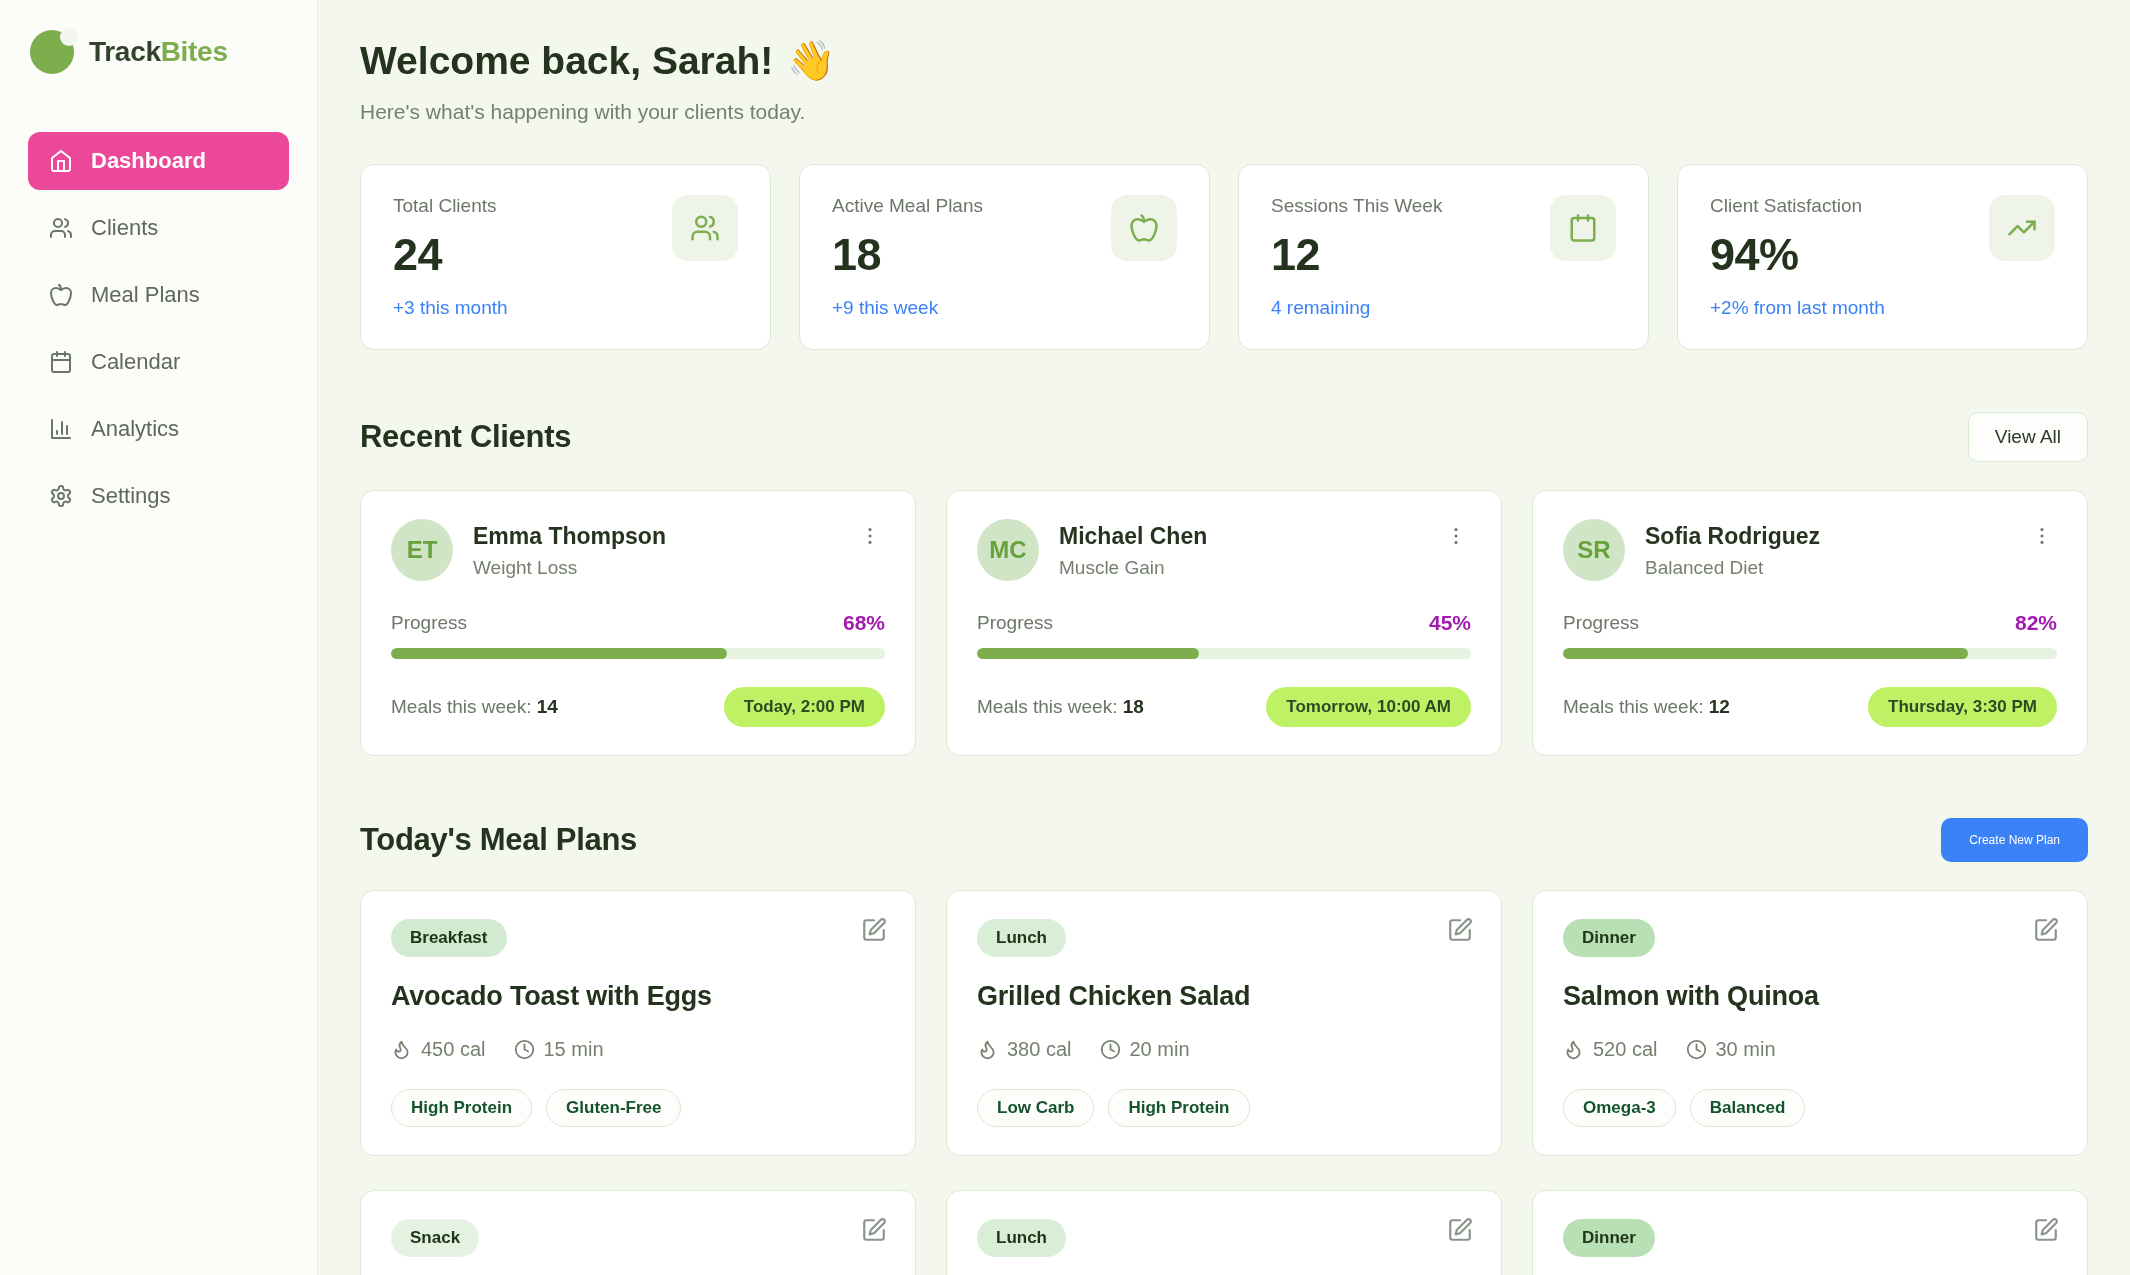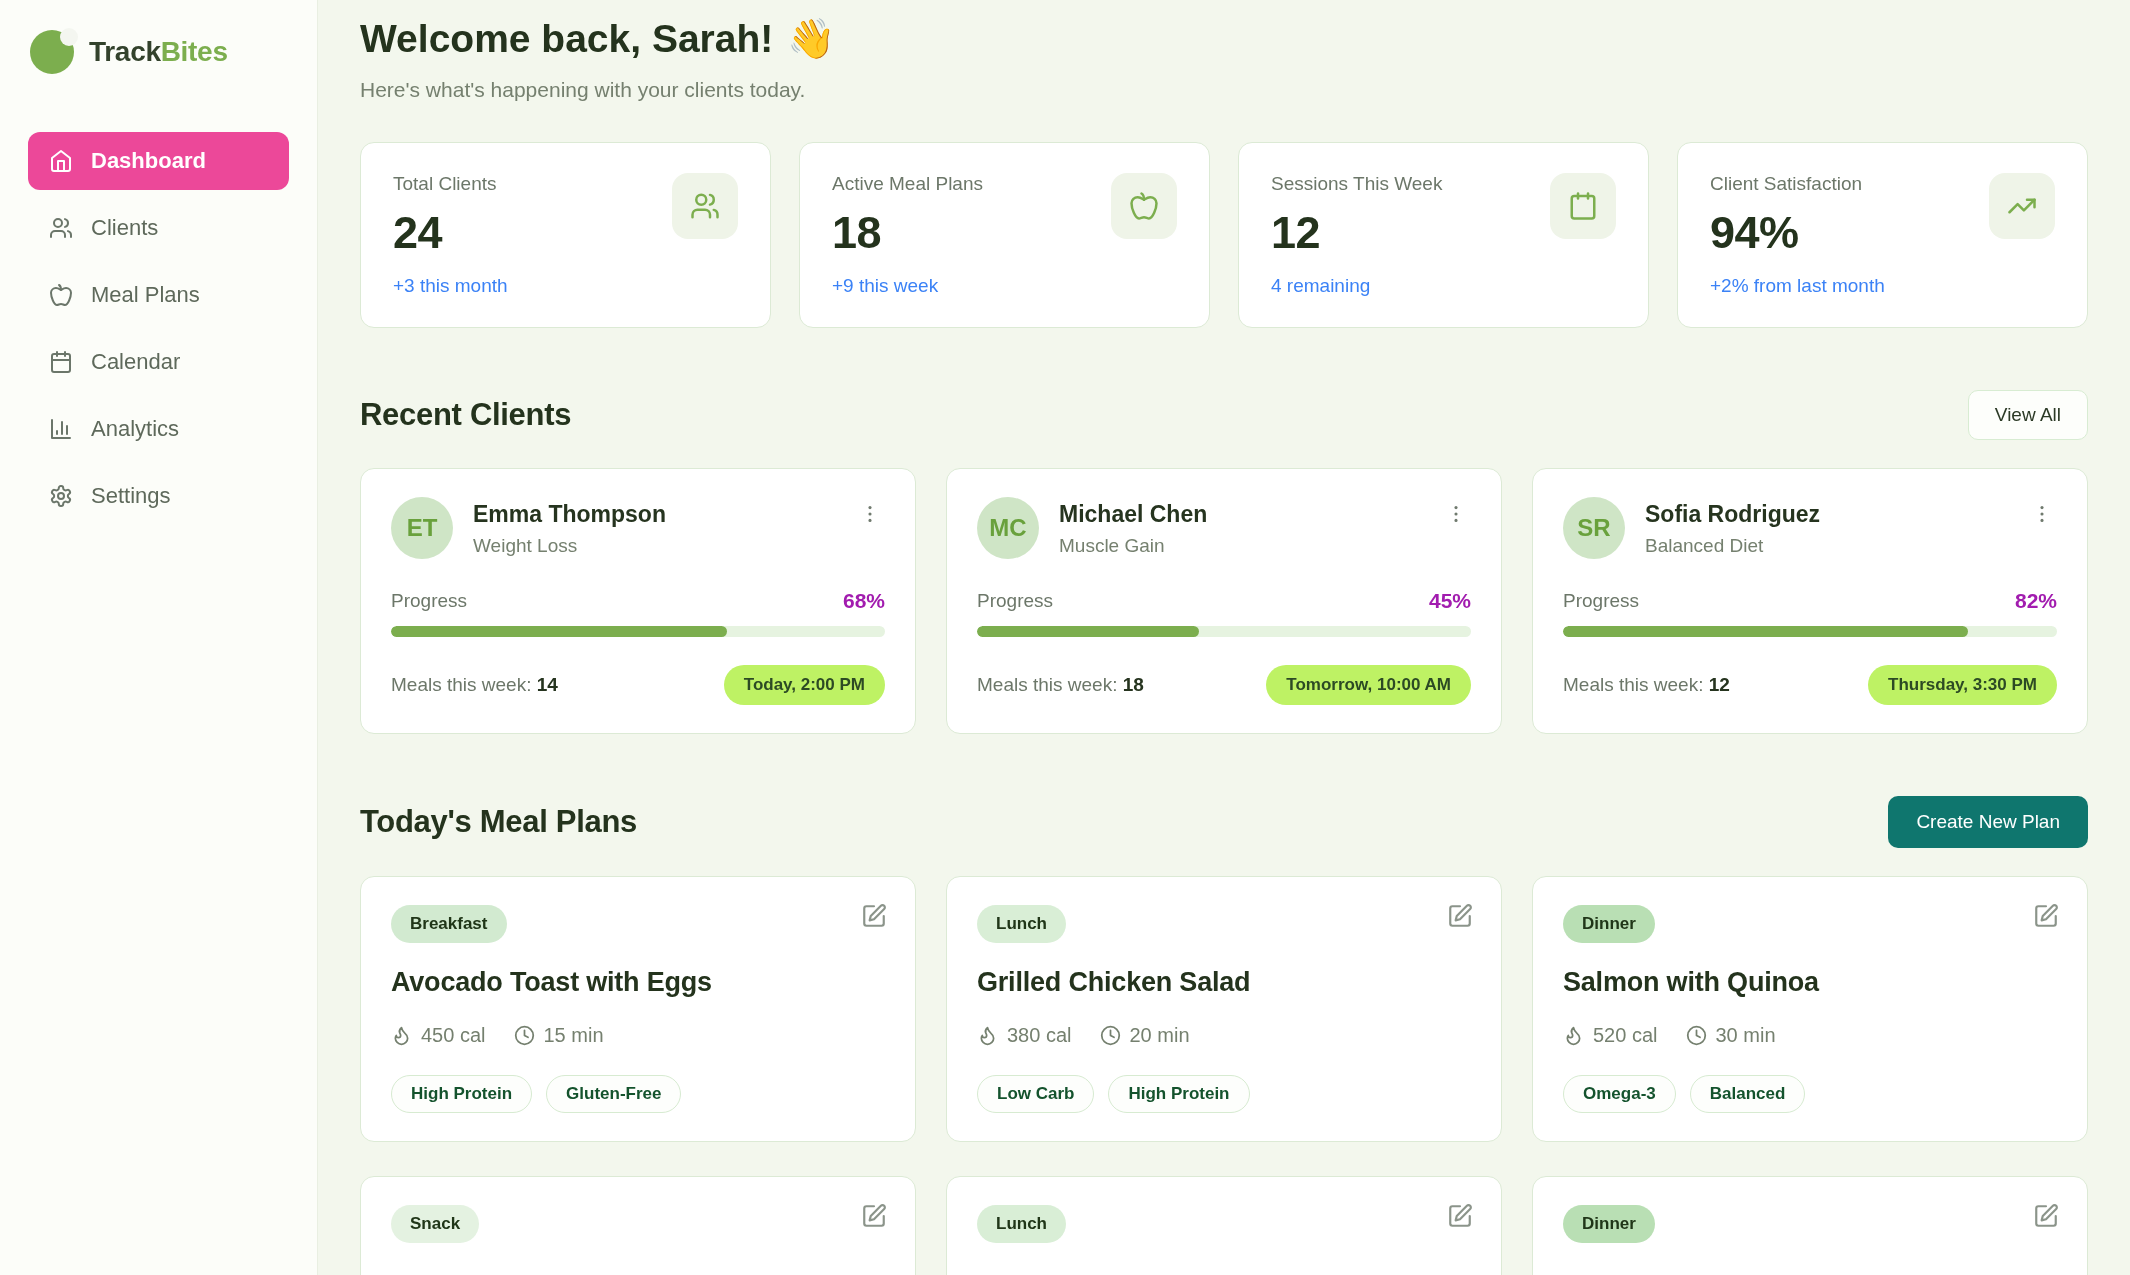--- a/index.html
+++ b/index.html
@@ -35,21 +35,21 @@
     padding:16px 21px; margin-bottom:9px;
     border-radius:12px;
     font-size:22px; color:#5e695b;
     cursor:pointer;
   }
   .nav-item .nav-icon { color:#6b766a; }
   .nav-item.active { background:#ec4899; color:#ffffff; font-weight:700; }
   .nav-item.active .nav-icon { color:#ffffff; }
 
   
-  .main { flex:1; padding:16px 42px 0 42px; overflow:hidden; }
+  .main { flex:1; padding:38px 42px 0 42px; overflow:hidden; }
   .welcome-title { font-size:39px; font-weight:700; color:#24331d; display:flex; gap:14px; align-items:center; }
   .welcome-sub { margin-top:16px; font-size:21px; color:#75806f; }
 
   
   .stats-row { display:grid; grid-template-columns:repeat(4,1fr); gap:28px; margin-top:40px; }
   .stat-card {
     background:#ffffff; border:1px solid #dcead5; border-radius:14px;
     padding:30px 32px; display:flex; justify-content:space-between; align-items:flex-start;
     min-height:170px;
   }
@@ -64,22 +64,22 @@
   
   .section { margin-top:62px; }
   .section-head { display:flex; justify-content:space-between; align-items:center; }
   .section-title { font-size:31px; font-weight:700; color:#24331d; letter-spacing:-0.3px; }
   .view-all-btn {
     background:#fdfefb; border:1px solid #d8ecd2; border-radius:10px;
     padding:13px 26px; font-size:19px; color:#2c3a26;
     font-family:"Liberation Sans", sans-serif; cursor:pointer;
   }
   .create-btn {
-    background:#0f766e; border:none; border-radius:10px;
-    padding:15px 28px; font-size:19px; color:#ffffff;
+    background:#3b82f6; border:none; border-radius:10px;
+    padding:15px 28px; font-size:12px; color:#ffffff;
     font-family:"Liberation Sans", sans-serif; cursor:pointer;
   }
 
   
   .client-grid { display:grid; grid-template-columns:repeat(3,1fr); gap:30px; margin-top:28px; }
   .client-card { background:#ffffff; border:1px solid #dcead5; border-radius:14px; padding:28px 30px; }
   .client-top { display:flex; align-items:flex-start; gap:20px; }
   .avatar {
     width:62px; height:62px; border-radius:50%; background:#cfe5c6;
     color:#69a13c; font-weight:700; font-size:24px;

